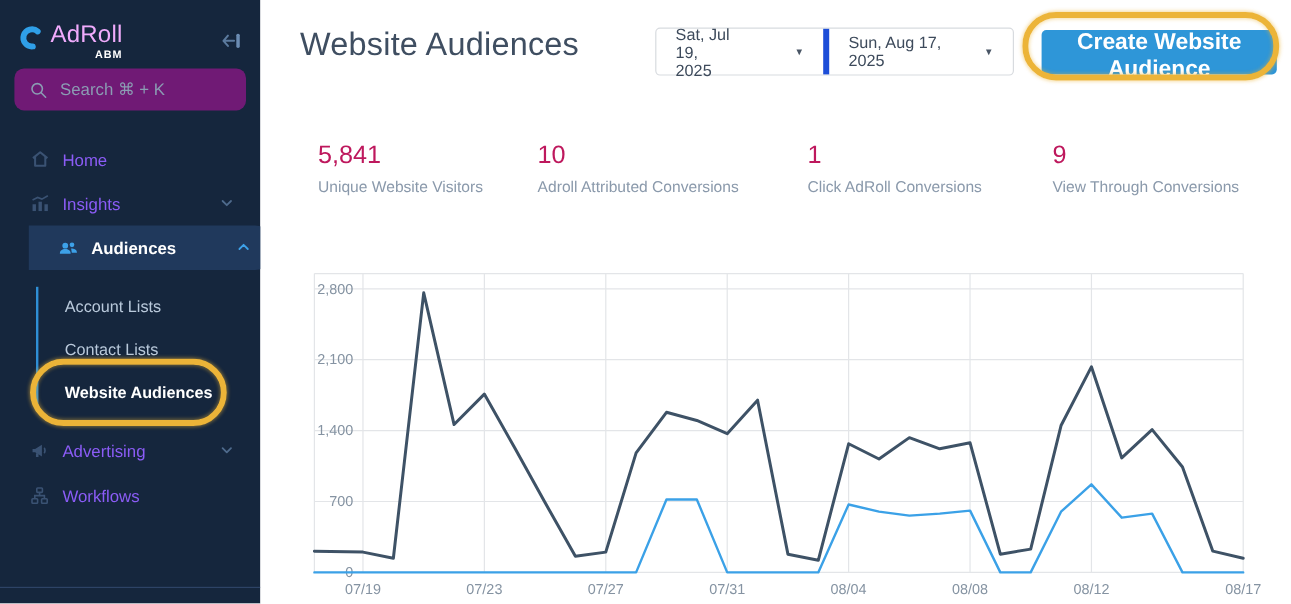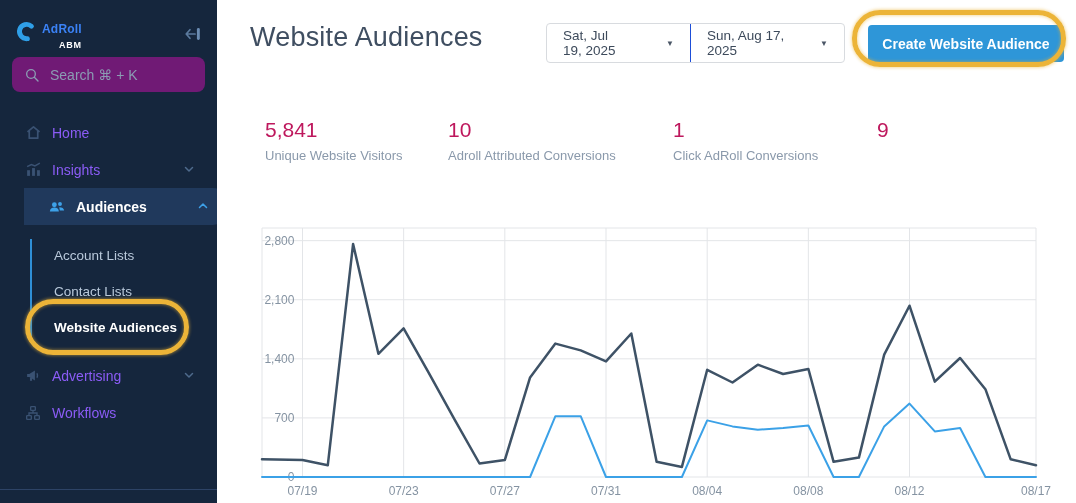--- a/index.html
+++ b/index.html
@@ -6,21 +6,21 @@
   html,body { width:1076px; height:503px; overflow:hidden; }
   body { font-family:"Liberation Sans","DejaVu Sans",sans-serif; background:#fff; }
   .app { display:flex; width:1076px; height:503px; }
 
   
   .sidebar { position:relative; width:217px; height:503px; background:#15263d; flex-shrink:0; color:#b7c6da; }
   .logo-row { position:absolute; left:16px; top:18px; width:185px; display:flex; align-items:flex-start; justify-content:space-between; }
   .logo { display:flex; align-items:flex-start; cursor:pointer; }
   .logo-mark { margin-top:3px; transform:rotate(18deg); }
   .logo-text { margin-left:5px; display:flex; flex-direction:column; align-items:flex-end; }
-  .logo-brand { color:#3b82f6; font-size:12px; font-weight:700; letter-spacing:.2px; line-height:22px; }
+  .logo-brand { color:#f0abfc; font-size:20px; font-weight:400; letter-spacing:.2px; line-height:22px; }
   .logo-sub { color:#fff; font-size:9px; font-weight:700; letter-spacing:.8px; line-height:10px; }
   .collapse-btn { margin-top:8px; cursor:pointer; }
   .search-box { position:absolute; left:12px; top:57px; width:193px; height:35px; background:#701a75; border-radius:8px; display:flex; align-items:center; padding:0 12px; cursor:text; }
   .search-box span { color:#8b9cb3; font-size:14px; margin-left:10px; }
   .nav { position:absolute; left:0; top:114px; width:217px; }
   .nav-item { position:relative; height:37px; display:flex; align-items:center; padding-left:24px; font-size:14px; color:#8b5cf6; cursor:pointer; }
   .nav-item .ni-icon { width:18px; display:flex; justify-content:center; margin-right:10px; }
   .nav-item.active { background:#20395c; border-radius:0 24px 24px 0; width:207px; color:#fff; font-weight:700;margin-left:24px; }
   .nav-chevron { position:absolute; right:22px; top:12px; }
   .sub-list { position:relative; padding:12px 0 0 0; }
@@ -32,24 +32,24 @@
   
   .ring { position:absolute; border:5px solid #ecb438; border-radius:28px; box-shadow:0 0 3px 1px rgba(236,180,56,.45), inset 0 0 3px 1px rgba(236,180,56,.40); pointer-events:none; }
   .ring-sidebar { left:25px; top:299px; width:164px; height:56px; }
   .ring-button  { left:635px; top:10px; width:214px; height:57px; }
 
   
   .main { position:relative; flex:1; background:#fff; }
   .page-title { position:absolute; left:33px; top:22px; font-size:27px; color:#3f4e61; font-weight:400; letter-spacing:.2px; }
   .date-group { position:absolute; left:329px; top:23px; height:40px; display:flex; border:1px solid #d8dbdf; border-radius:4px; background:#fff; }
   .date-btn { display:flex; align-items:center; justify-content:center; gap:10px; padding:0 16px; font-size:13.5px; color:#3d4a5b; cursor:pointer; }
-  .date-btn:first-child { border-right:1px solid #1d4ed8; width:144px;gap:48px; }
+  .date-btn:first-child { border-right:5px solid #1d4ed8; width:144px;gap:48px; }
   .date-btn:last-child { width:153px; }
   .caret { font-size:8px; color:#4a5666; }
-  .create-btn { position:absolute; left:651px; top:25px; width:196px; height:37px; background:#2e96d8; color:#fff; border:none; border-radius:4px; font-size:14px; font-weight:700; font-family:inherit; cursor:pointer; }
+  .create-btn { position:absolute; left:651px; top:25px; width:196px; height:37px; background:#2e96d8; color:#fff; border:none; border-radius:4px; font-size:19px; font-weight:700; font-family:inherit; cursor:pointer; }
 
   .stats { position:absolute; left:0; top:118px; width:100%; height:50px; }
   .stat { position:absolute; top:0; }
   .stat-value { font-size:21px; color:#be185d; line-height:24px; }
   .stat-label { margin-top:6px; font-size:13px; color:#8a99ab; }
 
   .chart-wrap { position:absolute; left:3px; top:226px; width:856px; height:277px; }
 </style>
 </head>
 <body>
@@ -189,20 +189,21 @@
       <div class="stat" style="left:231px;">
         <div class="stat-value">10</div>
         <div class="stat-label">Adroll Attributed Conversions</div>
       </div>
       <div class="stat" style="left:456px;">
         <div class="stat-value">1</div>
         <div class="stat-label">Click AdRoll Conversions</div>
       </div>
       <div class="stat" style="left:660px;">
         <div class="stat-value">9</div>
+        <div class="stat-label">View Through Conversions</div>
       </div>
     </div>
 
     <div class="chart-wrap" id="chart"><svg width="856" height="277" viewBox="0 0 856 277">
           <line x1="42" y1="2" x2="816" y2="2" stroke="#e3e5e8" stroke-width="1"></line>
           <line x1="42" y1="2" x2="42" y2="251" stroke="#e3e5e8" stroke-width="1"></line>
           <line x1="816" y1="2" x2="816" y2="251" stroke="#e3e5e8" stroke-width="1"></line>
           <line x1="42" y1="251" x2="816" y2="251" stroke="#e3e5e8" stroke-width="1"></line>
           <line x1="42" y1="191.91525423728814" x2="816" y2="191.91525423728814" stroke="#e3e5e8" stroke-width="1"></line>
           <line x1="42" y1="132.83050847457628" x2="816" y2="132.83050847457628" stroke="#e3e5e8" stroke-width="1"></line>

